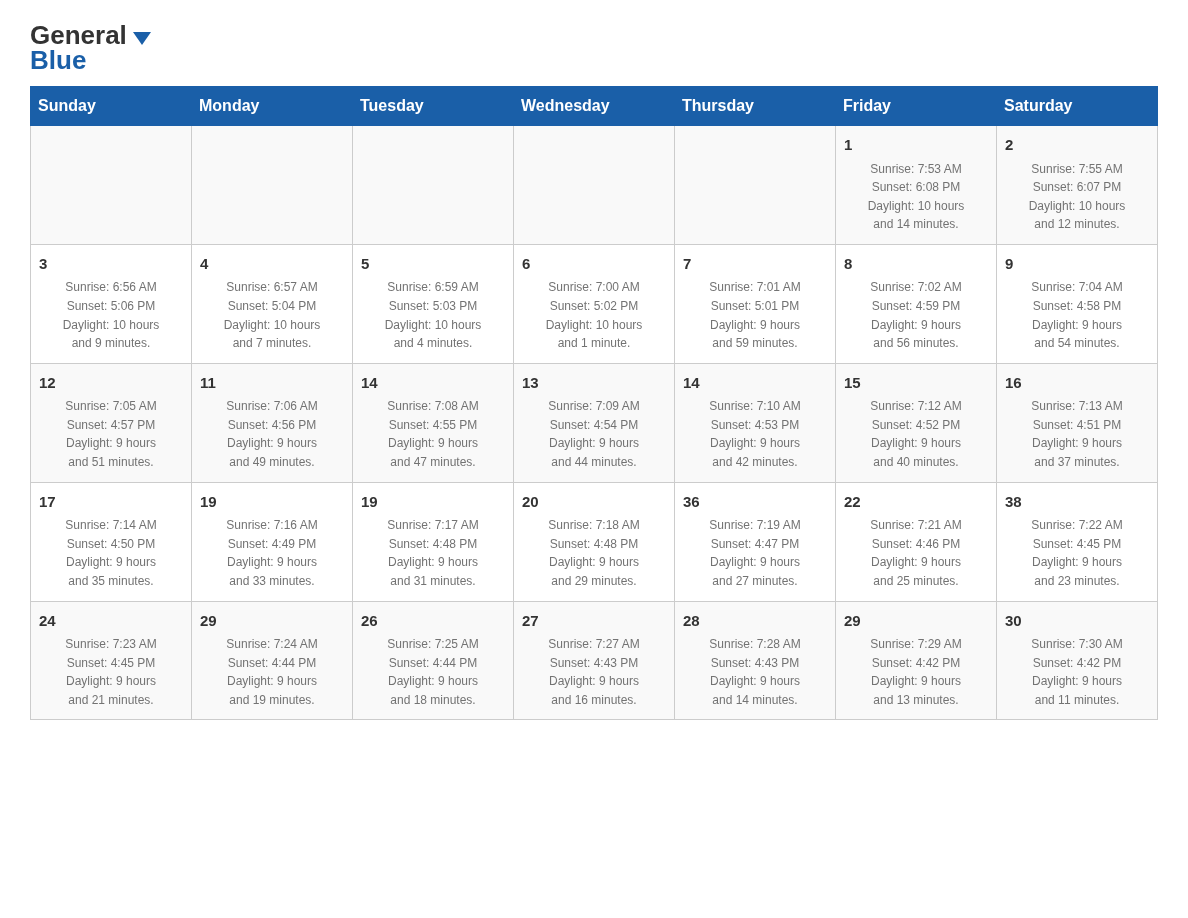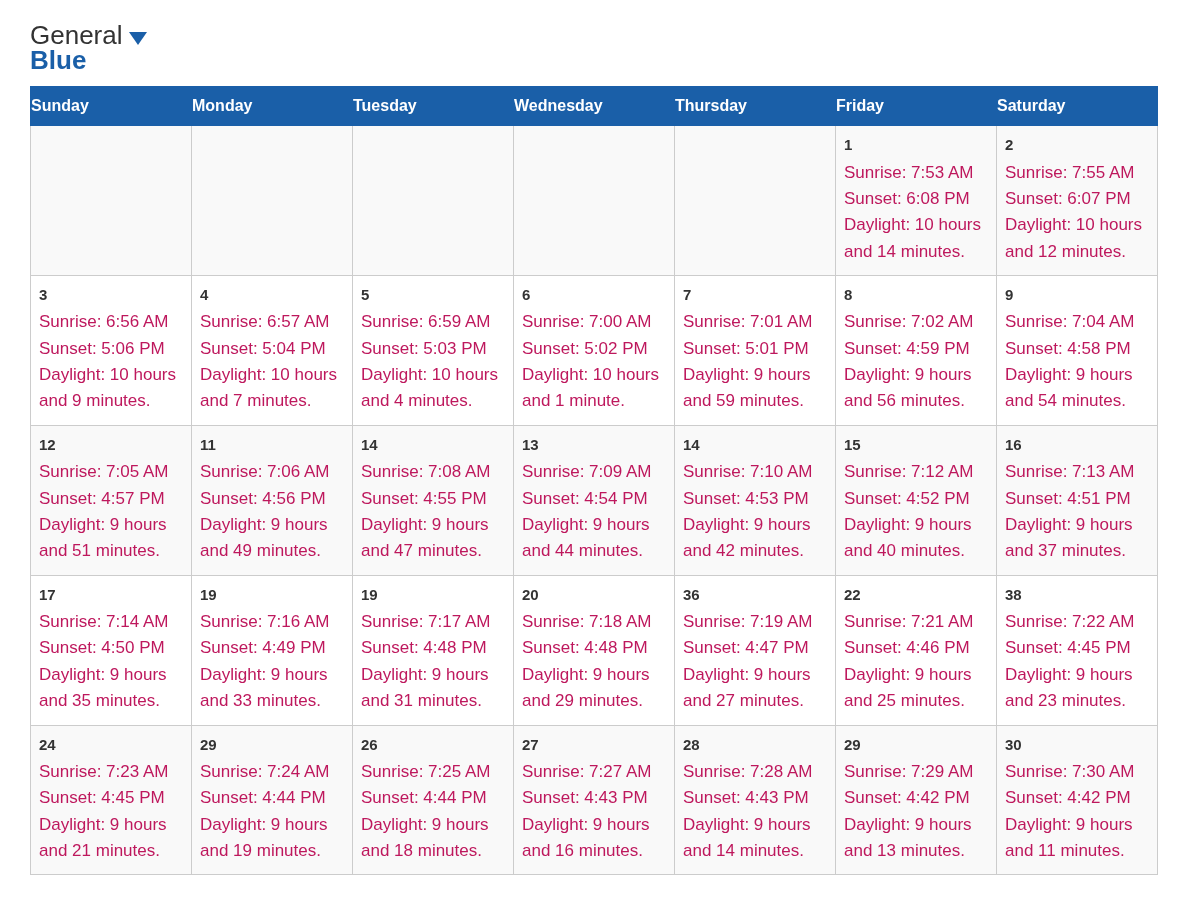--- a/index.html
+++ b/index.html
@@ -39,21 +39,21 @@
     table {
       width: 100%;
       border-collapse: collapse;
       table-layout: fixed;
     }
     thead tr th {
       background-color: #1a5fa8;
       color: #fff;
       font-size: 16px;
       font-weight: bold;
-      padding: 10px 0;
+      padding: 10px 7px;
       text-align: left;
       border: 1px solid #1a5fa8;
     }
     tbody tr td {
       vertical-align: top;
       padding: 8px 8px 10px 8px;
       border: 1px solid #ccc;
       font-size: 12.5px;
       color: #333;
       line-height: 1.5;
@@ -66,33 +66,34 @@
       background-color: #fff;
     }
     .day-number {
       font-size: 15px;
       font-weight: bold;
       color: #333;
       display: block;
       margin-bottom: 3px;
     }
     .day-info {
-      font-size: 17px;
-      color: #be185d;
+      font-size: 12px;
+      color: #737373;
       line-height: 1.55;
+      text-align: center;
     }
     .logo-row {
       display: flex;
       align-items: center;
       gap: 2px;
     }
     .logo-black {
       color: #333;
       font-size: 26px;
-      font-weight: normal;
+      font-weight: bold;
     }
     .logo-bottom {
       color: #1a5fa8;
       font-size: 26px;
       font-weight: bold;
       margin-top: -6px;
       margin-left: 0px;
       display: block;
     }
   </style>

